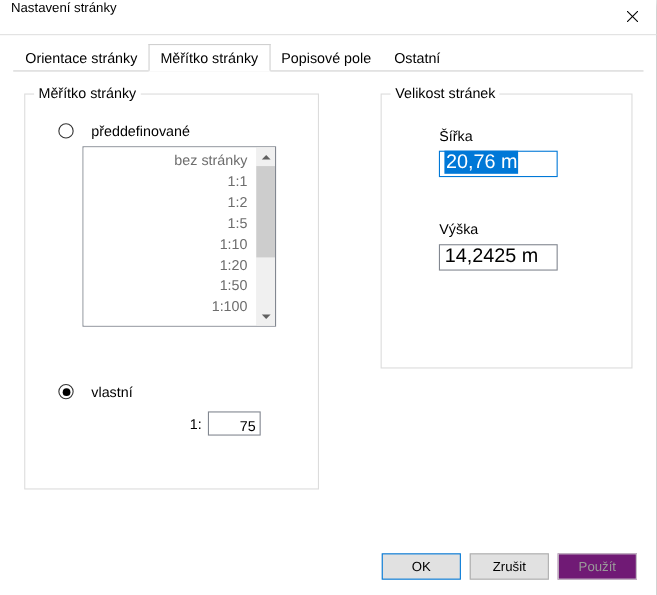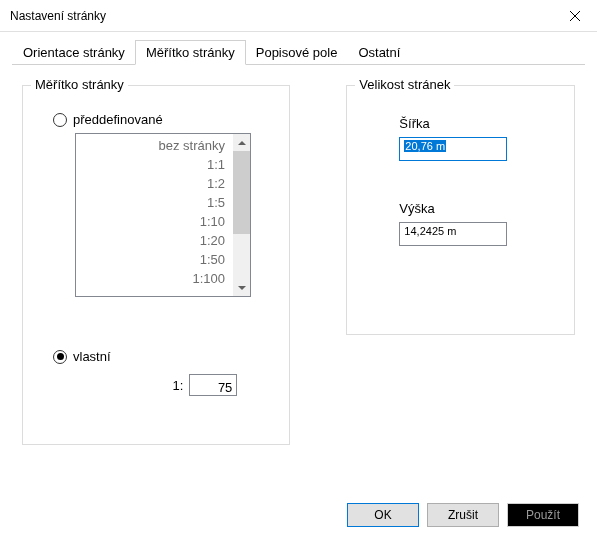--- a/index.html
+++ b/index.html
@@ -14,21 +14,21 @@
   .window {
     width: 597px;
     height: 541px;
     background: #fff;
     position: relative;
     box-shadow: 4px 4px 6px rgba(0,0,0,0.4);
   }
   .titlebar {
     height: 32px;
     display: flex;
-    align-items: center;
+    align-items: flex-start;
     padding: 0 0 0 10px;
     border-bottom: 1px solid #e0e0e0;
   }
   .titlebar-title {
     flex: 1;
     font-size: 12px;
   }
   .close-btn {
     width: 45px;
     height: 30px;
@@ -85,22 +85,21 @@
   .legend {
     position: absolute;
     top: -9px;
     left: 8px;
     background: #fff;
     padding: 0 4px;
     font-size: 13px;
   }
   .radio-row {
     display: flex;
-    align-items: center;
-    gap: 6px;
+    gap: 16px;
     margin: 8px 0 6px 14px;
     font-size: 13px;
   }
   .radio {
     width: 14px;
     height: 14px;
     border: 1px solid #333;
     border-radius: 50%;
     display: inline-flex;
     align-items: center;
@@ -176,23 +175,23 @@
   .rfield-label {
     font-size: 13px;
     margin: 12px 0 6px 36px;
   }
   .rfield-input {
     margin-left: 36px;
     width: 108px;
     height: 24px;
     border: 1px solid #828790;
     padding: 2px 4px;
-    font-size: 11px;
-    display: flex;
-    align-items: flex-start;
+    font-size: 18px;
+    display: flex;
+    align-items: flex-end;
   }
   .rfield-input.focused {
     border: 1px solid #0078d7;
   }
   .rfield-input.focused span {
     background: #0078d7;
     color: #fff;
     padding: 0 1px;
   }
   .rspacer { height: 28px; }
@@ -212,21 +211,21 @@
     display: flex;
     align-items: center;
     justify-content: center;
     cursor: pointer;
   }
   .btn.default {
     border: 1px solid #0078d7;
   }
   .btn.disabled {
     color: #999;
-    background: #000000;
+    background: #701a75;
     border-color: #cfcfcf;
     cursor: default;
   }
   .arrow {
     width: 0; height: 0;
     border-left: 4px solid transparent;
     border-right: 4px solid transparent;
   }
   .arrow.up { border-bottom: 4px solid #606060; }
   .arrow.down { border-top: 4px solid #606060; }

